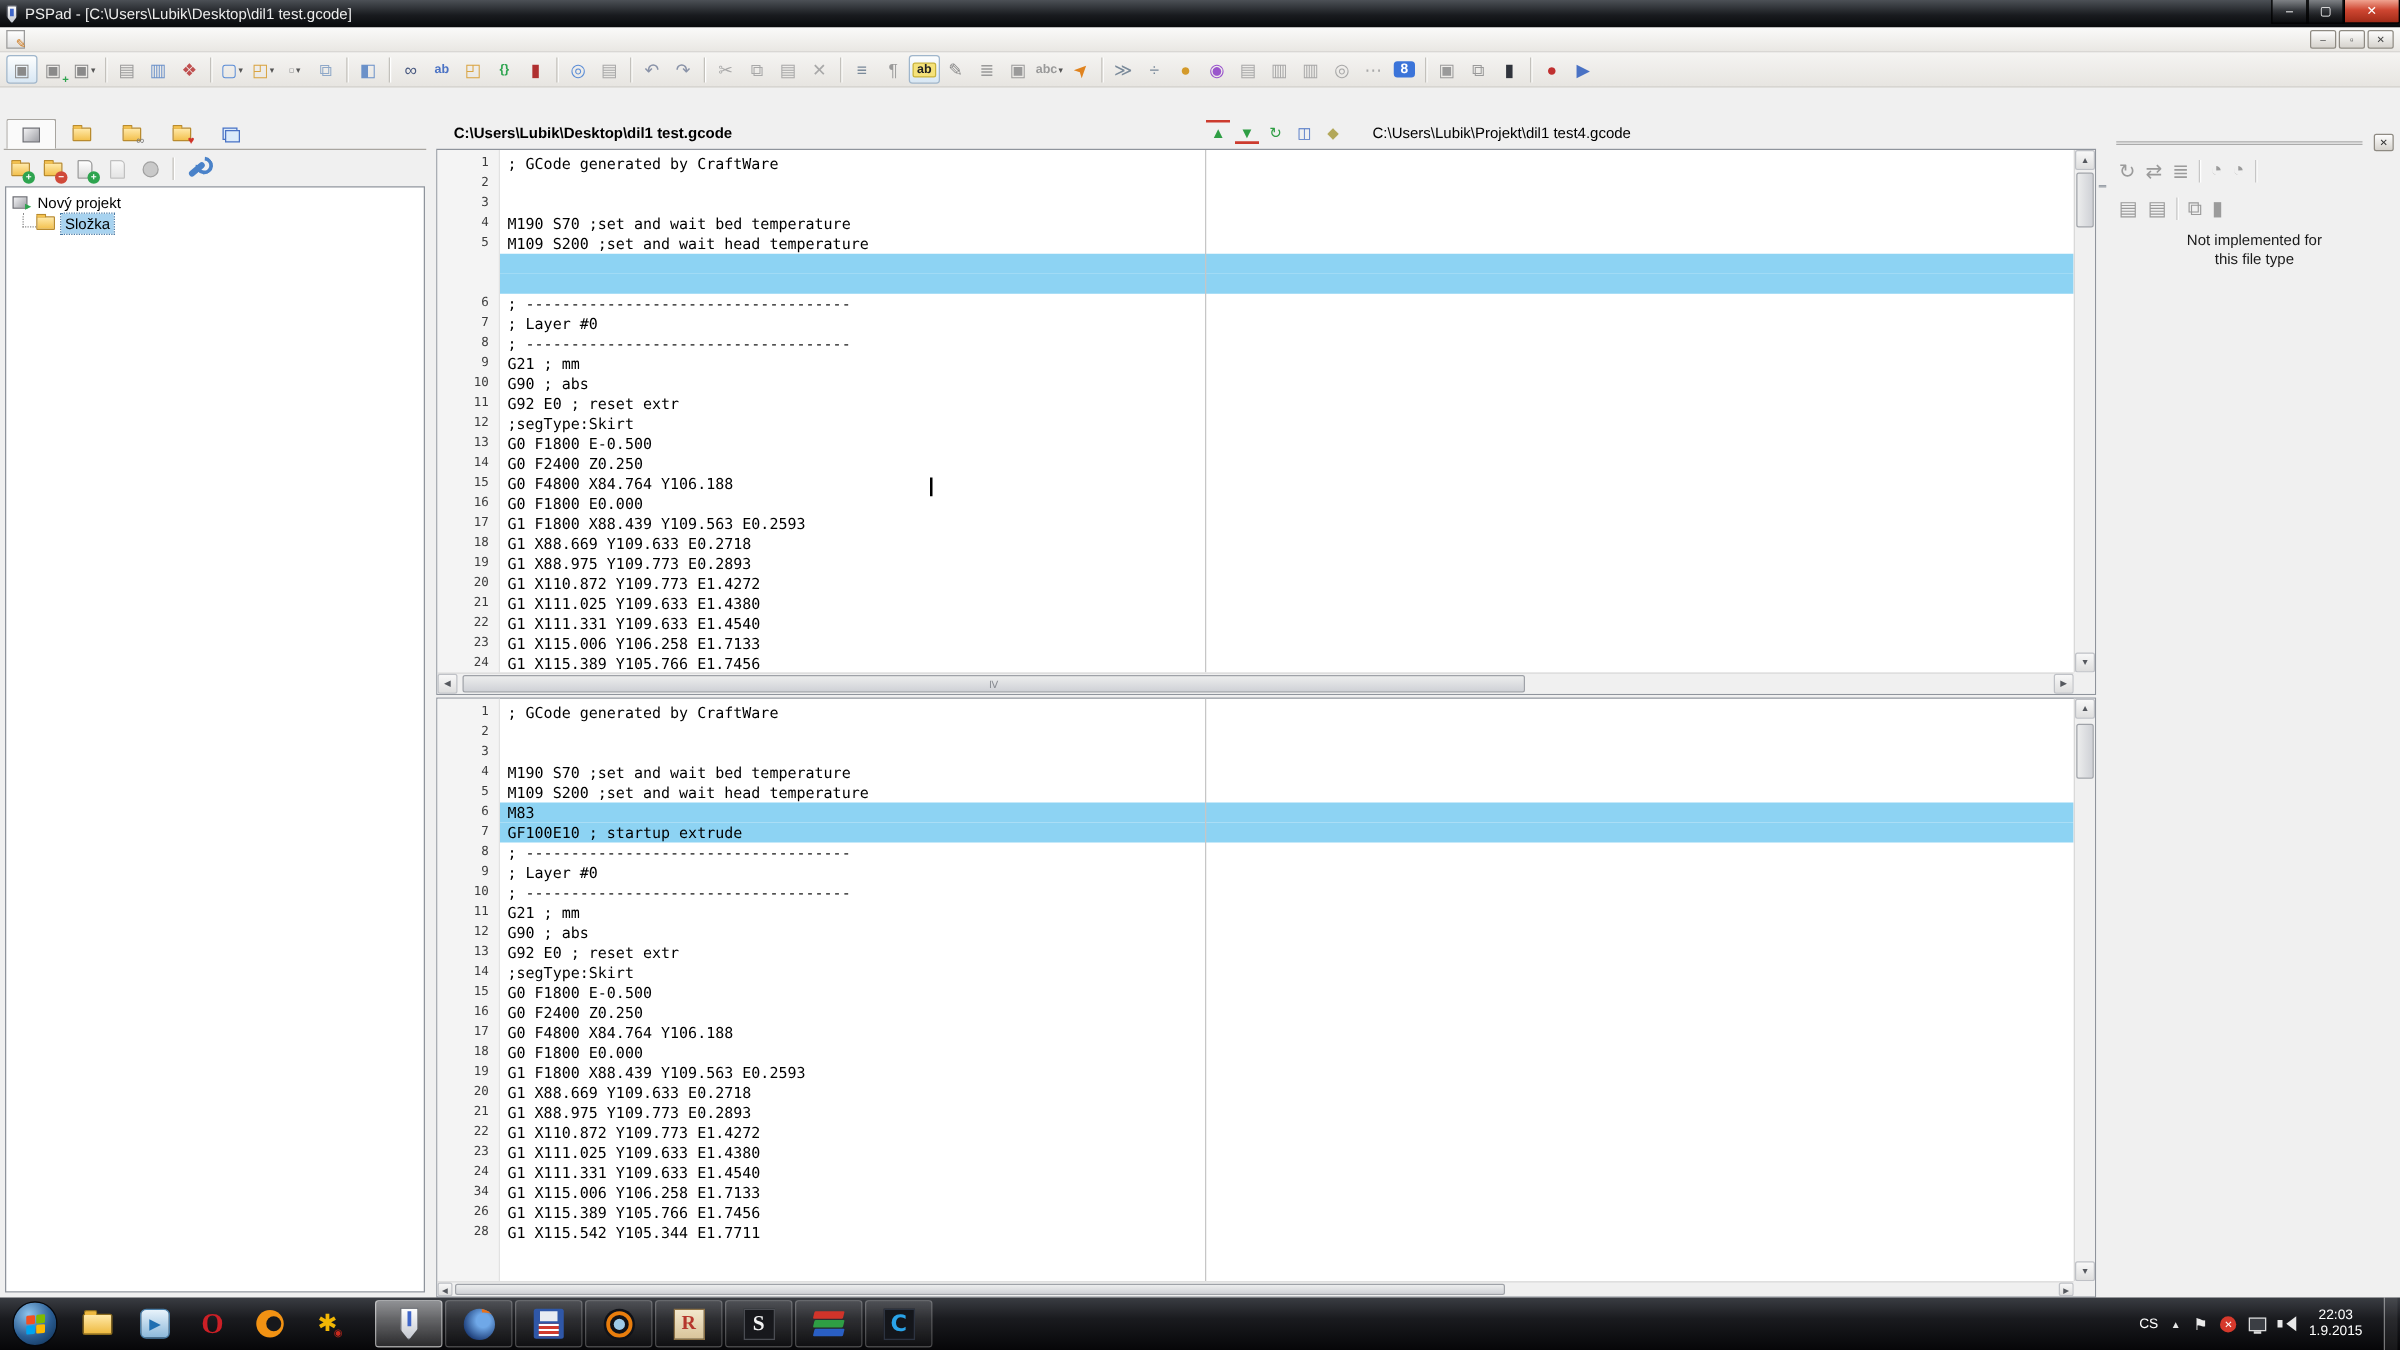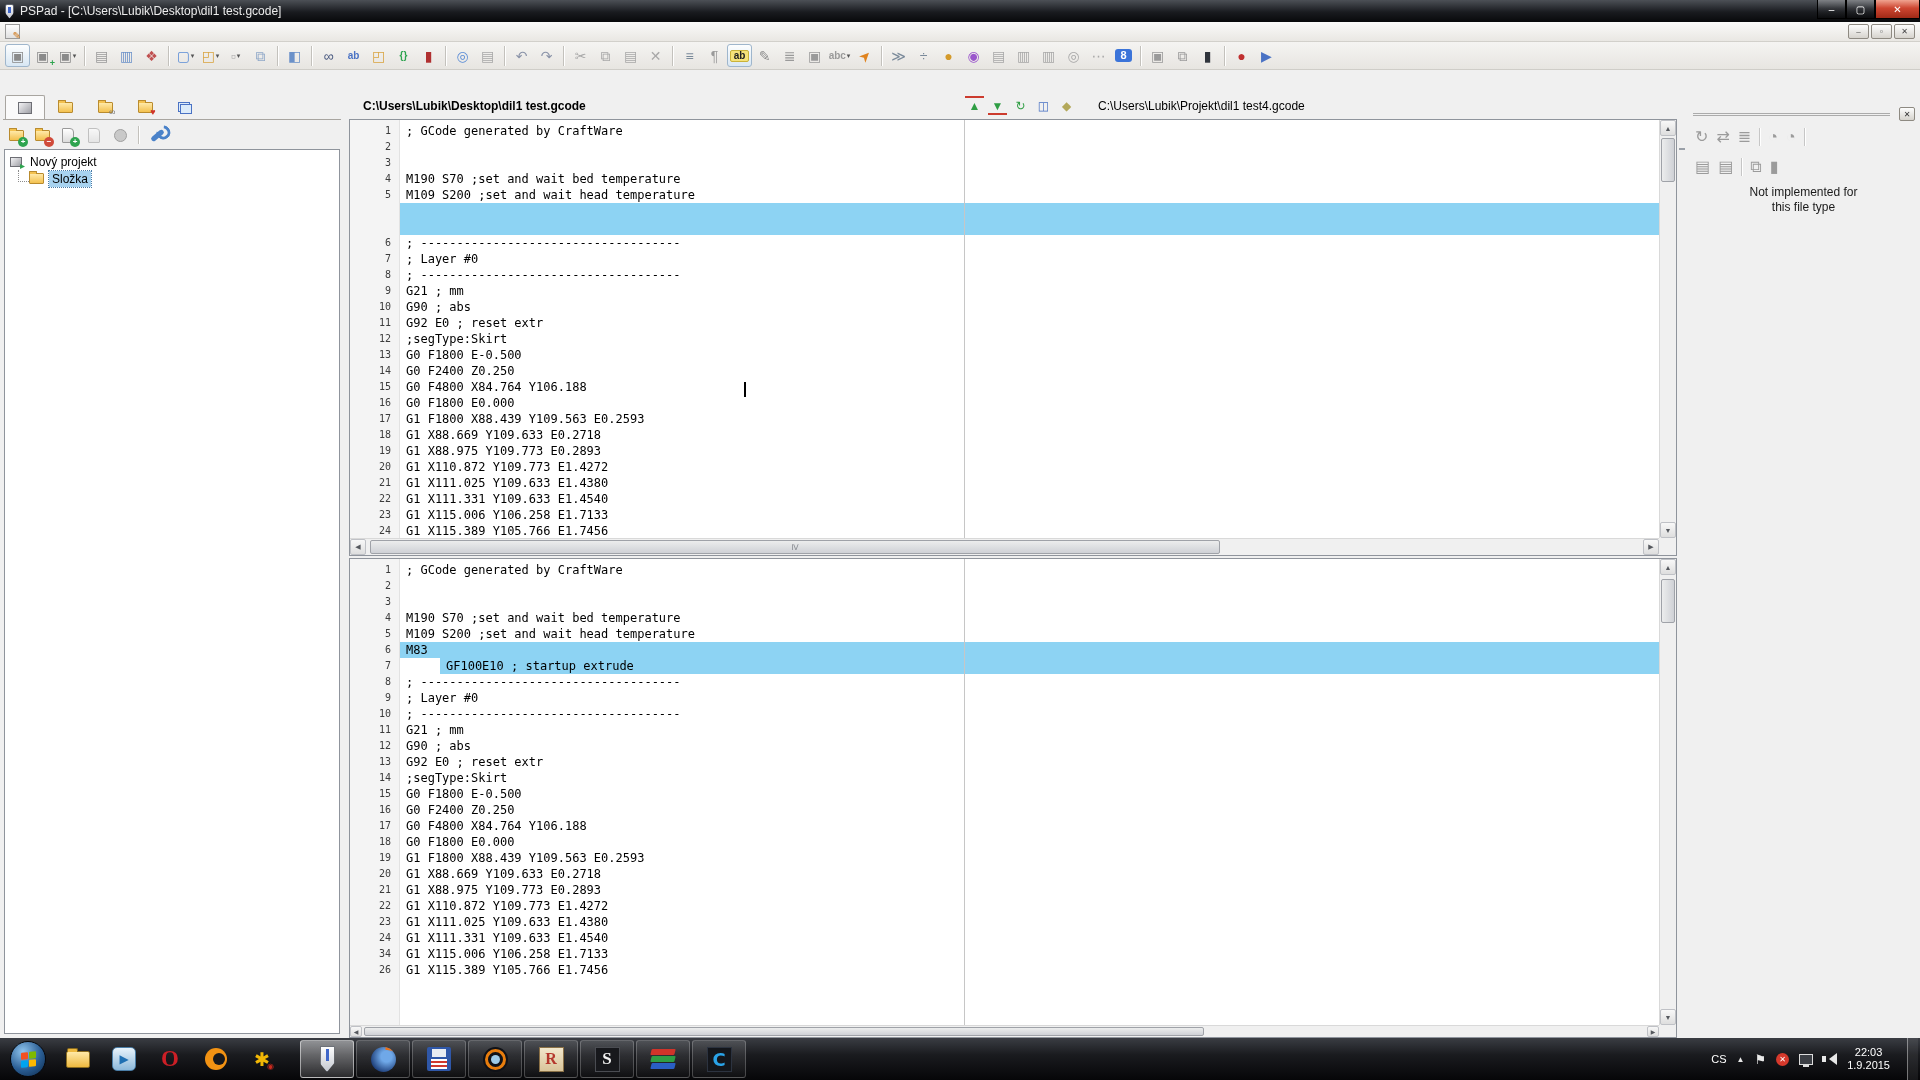--- a/index.html
+++ b/index.html
@@ -622,21 +622,21 @@
           <div class="row">
             <span class="num">5</span>
             <span class="txt">M109 S200 ;set and wait head temperature</span>
           </div>
           <div class="row hl">
             <span class="num">6</span>
             <span class="txt" style="background: rgb(141, 211, 243);">M83</span>
           </div>
           <div class="row hl">
             <span class="num">7</span>
-            <span class="txt" style="background: rgb(141, 211, 243); margin-left: 40px;">GF100E10 ; startup extrude</span>
+            <span class="txt" style="background: rgb(141, 211, 243);">GF100E10 ; startup extrude</span>
           </div>
           <div class="row">
             <span class="num">8</span>
             <span class="txt">; ------------------------------------</span>
           </div>
           <div class="row">
             <span class="num">9</span>
             <span class="txt">; Layer #0</span>
           </div>
           <div class="row">
@@ -699,20 +699,24 @@
             <span class="num">24</span>
             <span class="txt">G1 X111.331 Y109.633 E1.4540</span>
           </div>
           <div class="row">
             <span class="num">34</span>
             <span class="txt">G1 X115.006 Y106.258 E1.7133</span>
           </div>
           <div class="row">
             <span class="num">26</span>
             <span class="txt">G1 X115.389 Y105.766 E1.7456</span>
+          </div>
+          <div class="row">
+            <span class="num">28</span>
+            <span class="txt">G1 X115.542 Y105.344 E1.7711</span>
           </div>
         </div>
       <div class="margin-line"></div>
       <div class="vscroll">
         <div class="vs-btn up">▲</div>
         <div class="vs-thumb" style="top:20px;"></div>
         <div class="vs-btn down">▼</div>
       </div>
       <div class="bottom-hscroll">
         <div class="hs-btn left">◀</div>

